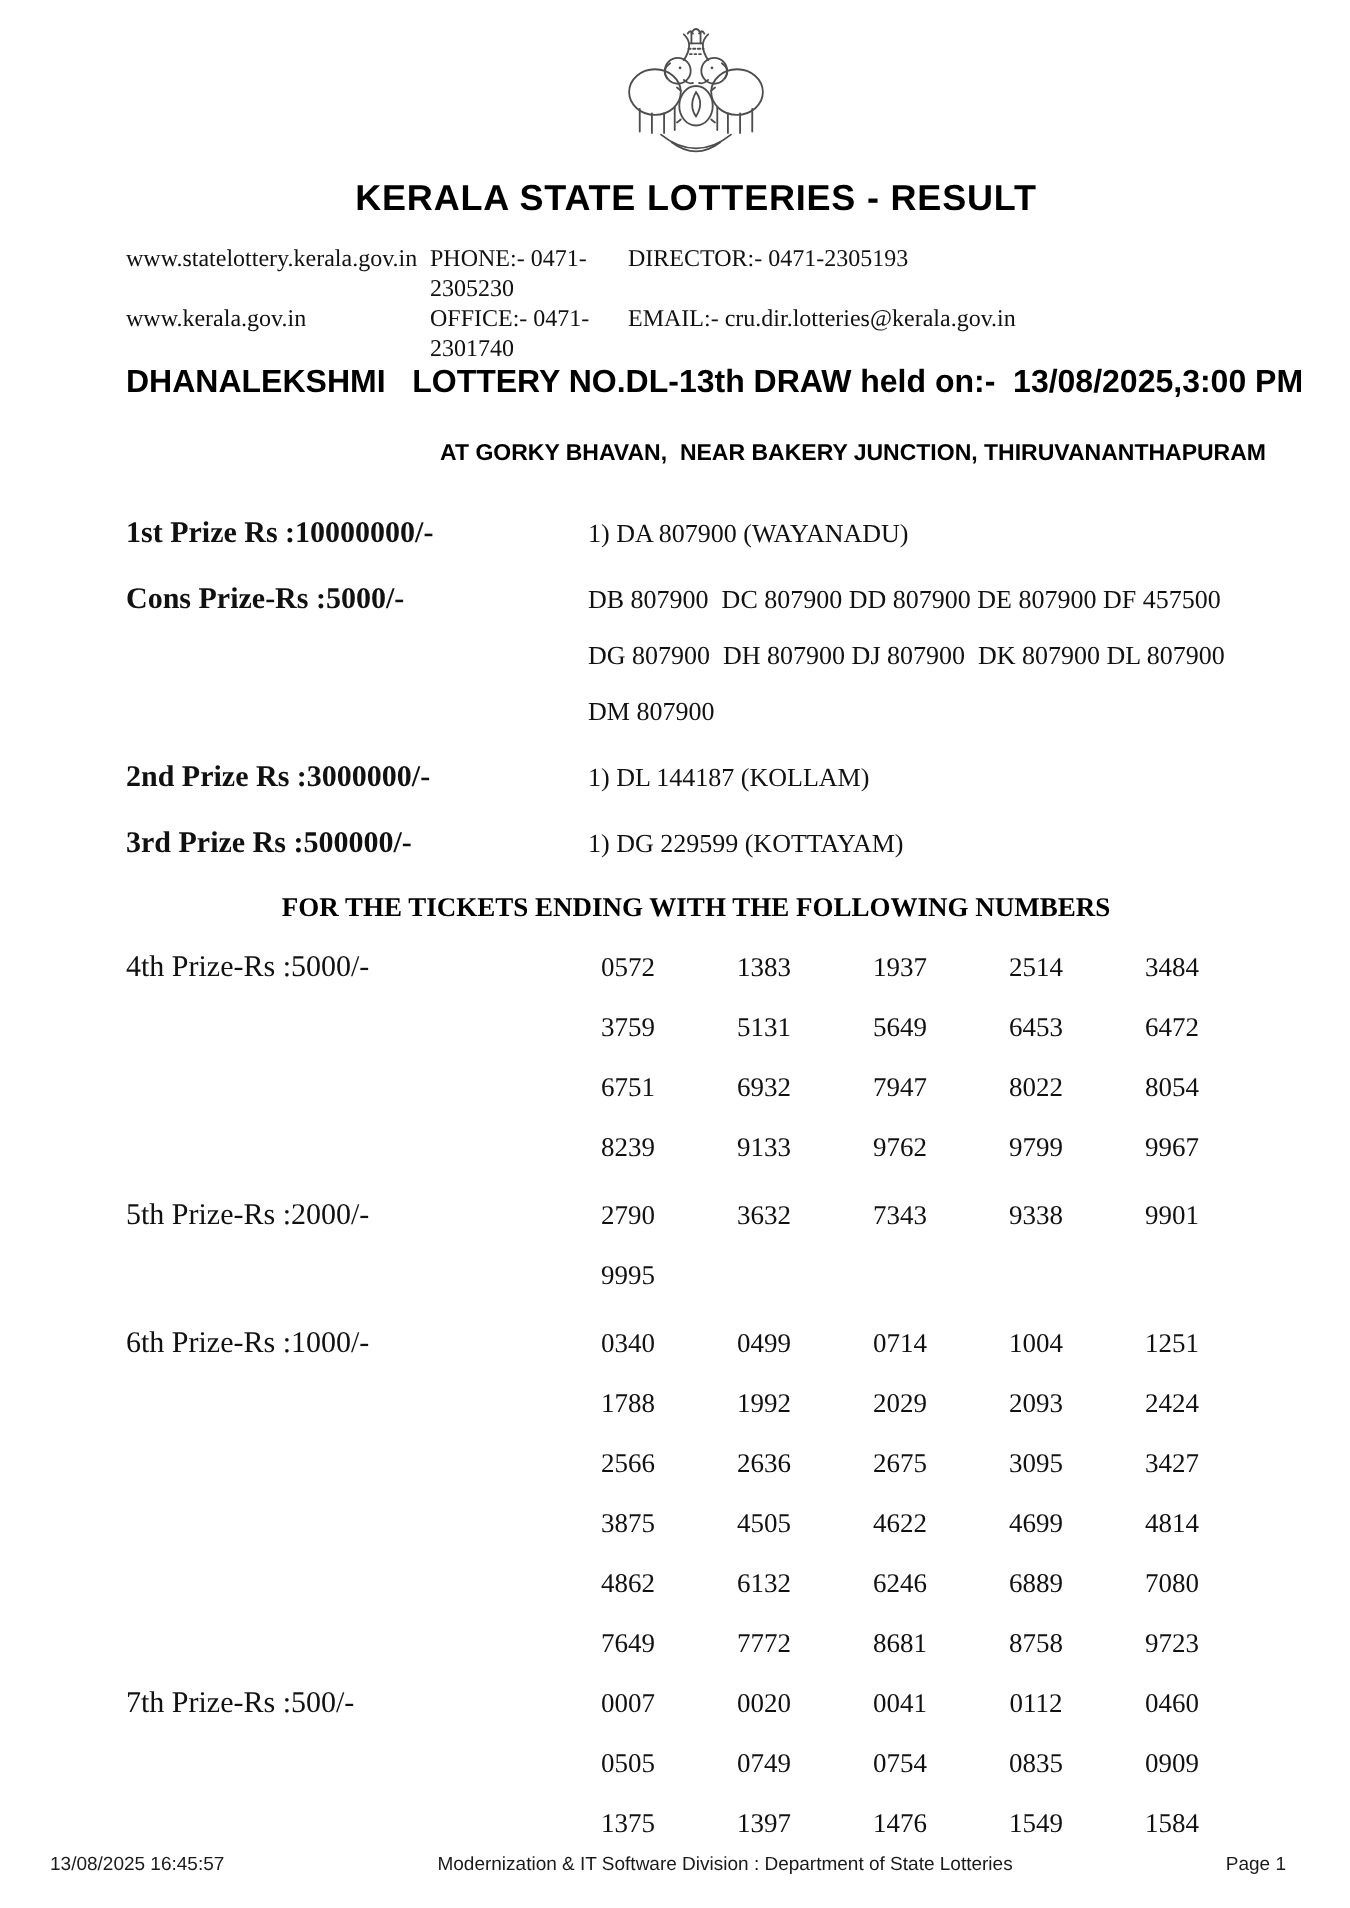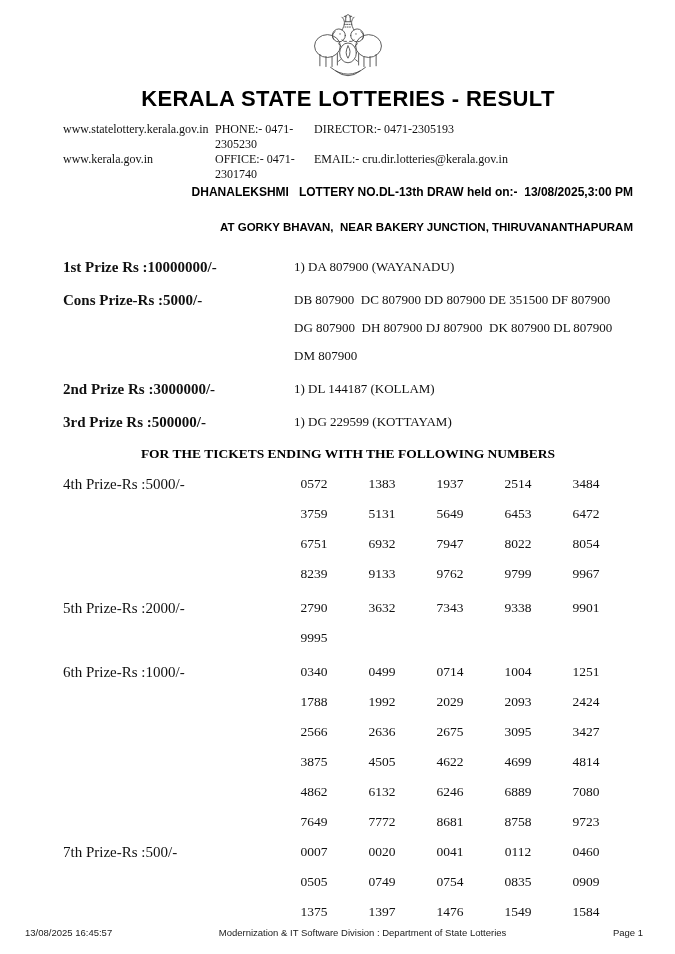--- a/index.html
+++ b/index.html
@@ -15,33 +15,33 @@
     padding:6px 42px 0 63px;
   }
   
   .emblem{width:100%;text-align:center;height:78px;}
   .emblem svg{display:inline-block;}
   .title{
     margin:4px 0 0 0;
     text-align:center;
     font-family:"Liberation Sans", sans-serif;
     font-weight:bold;
-    font-size:22px;line-height:22px;
+    font-size:18px;line-height:22px;
     letter-spacing:0.4px;
     color:#000;
   }
   .contact{margin-top:12px;font-family:Liberation Serif, serif;font-size:12px;line-height:15px;color:#111;}
   .contact-row{display:flex;}
   .contact .c1{width:152px;}
   .contact .c2{width:99px;}
   .contact .c3{flex:1;}
   .draw-line{
-    margin-top:3px;text-align:right;
+    margin-top:3px;text-align:left;
     font-family:"Liberation Sans", sans-serif;font-weight:bold;
-    font-size:12px;line-height:14px;white-space:pre;color:#000;
+    font-size:16px;line-height:14px;white-space:pre;color:#000;
   }
   .venue-line{
     margin-top:21px;text-align:right;
     font-family:"Liberation Sans", sans-serif;font-weight:bold;
     font-size:11.5px;line-height:14px;white-space:pre;color:#000;
   }
   
   #top-prizes{margin-top:19px;}
   .tp-row{display:flex;margin-bottom:5px;}
   .tp-label{
@@ -130,21 +130,21 @@
   <div id="top-prizes">
       <div class="tp-row">
         <div class="tp-label">1st Prize Rs :10000000/-</div>
         <div class="tp-content">
           <div class="tp-line">1) DA 807900 (WAYANADU)</div>
         </div>
       </div>
       <div class="tp-row">
         <div class="tp-label">Cons Prize-Rs :5000/-</div>
         <div class="tp-content">
-          <div class="tp-line">DB 807900  DC 807900 DD 807900 DE 351500 DF 807900</div>
+          <div class="tp-line">DB 807900  DC 807900 DD 807900 DE 807900 DF 457500</div>
           <div class="tp-line">DG 807900  DH 807900 DJ 807900  DK 807900 DL 807900</div>
           <div class="tp-line">DM 807900</div>
         </div>
       </div>
       <div class="tp-row">
         <div class="tp-label">2nd Prize Rs :3000000/-</div>
         <div class="tp-content">
           <div class="tp-line">1) DL 144187 (KOLLAM)</div>
         </div>
       </div>

